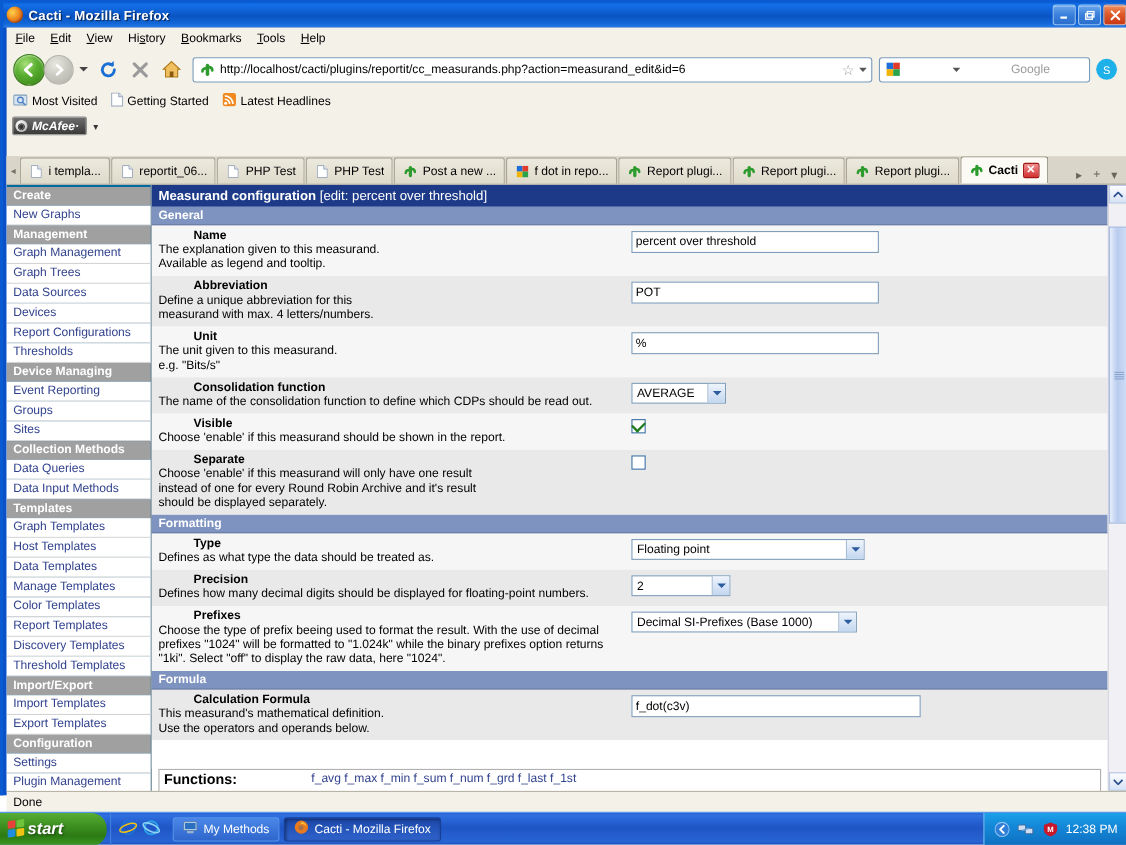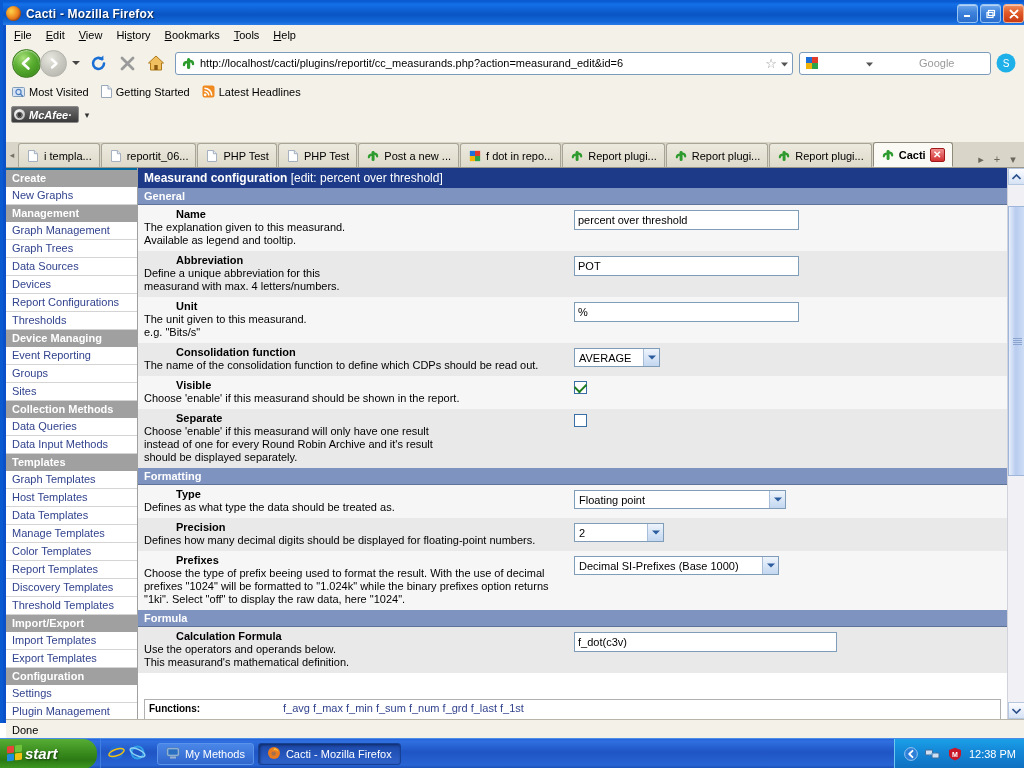--- a/index.html
+++ b/index.html
@@ -211,21 +211,21 @@
     display: inline-flex; align-items: center; justify-content: center;
   }
   .cb.on::after {
     content: ""; display:block; width: 9px; height: 6px;
     border-left: 2px solid #1e7c1e; border-bottom: 2px solid #1e7c1e;
     transform: rotate(-45deg) translate(1px,-1px);
   }
   .gap { height: 26px; background: #fff; }
   .fn-table { margin: 0 6px; border: 1px solid #b0b0b0; background: #fff; }
   .fn-row { display: flex; align-items: flex-start; padding: 2px 4px; }
-  .fn-row .fn-lbl { width: 134px; flex: 0 0 auto; font-weight: bold; font-size: 10px; color:#000; line-height: 13px;}
+  .fn-row .fn-lbl { width: 134px; flex: 0 0 auto; font-weight: bold; font-size: 13px; color:#000; line-height: 13px;}
   .fn-row .fn-val { flex: 1 1 auto; font-size: 11px; color: #32438e; line-height: 13px; }
 
   
   .pg-scroll {
     position: absolute; right: 0; top: 0; width: 17px; height: 551px;
     background: #f0f0f5; border-left: 1px solid #d2d2dd;
   }
   .sb-btn {
     width: 17px; height: 17px;
     background: linear-gradient(to bottom,#fcfcff,#d6e2f5);
@@ -702,22 +702,22 @@
                       <svg width="8" height="5" viewBox="0 0 8 5">
                         <path d="M0 0.5 L4 4.5 L8 0.5 Z" fill="#2a5c9e"></path>
                       </svg>
                     </span>
                   </div></div>
               </div>
               <div class="sec-sub">Formula</div>
               <div class="row even">
                 <div class="desc">
                   <div class="fld-name">Calculation Formula</div>
+                  <div class="fld-desc">This measurand's mathematical definition.</div>
                   <div class="fld-desc">Use the operators and operands below.</div>
-                  <div class="fld-desc">This measurand's mathematical definition.</div>
                 </div>
                 <div class="ctl"><input class="txt" type="text" value="f_dot(c3v)" style="width: 263px;"></div>
               </div>
             </div>
           <div class="gap"></div>
           <div class="fn-table" id="fn-table">
               <div class="fn-row">
                 <div class="fn-lbl">Functions:</div>
                 <div class="fn-val">f_avg  f_max  f_min  f_sum  f_num  f_grd  f_last  f_1st</div>
               </div>

